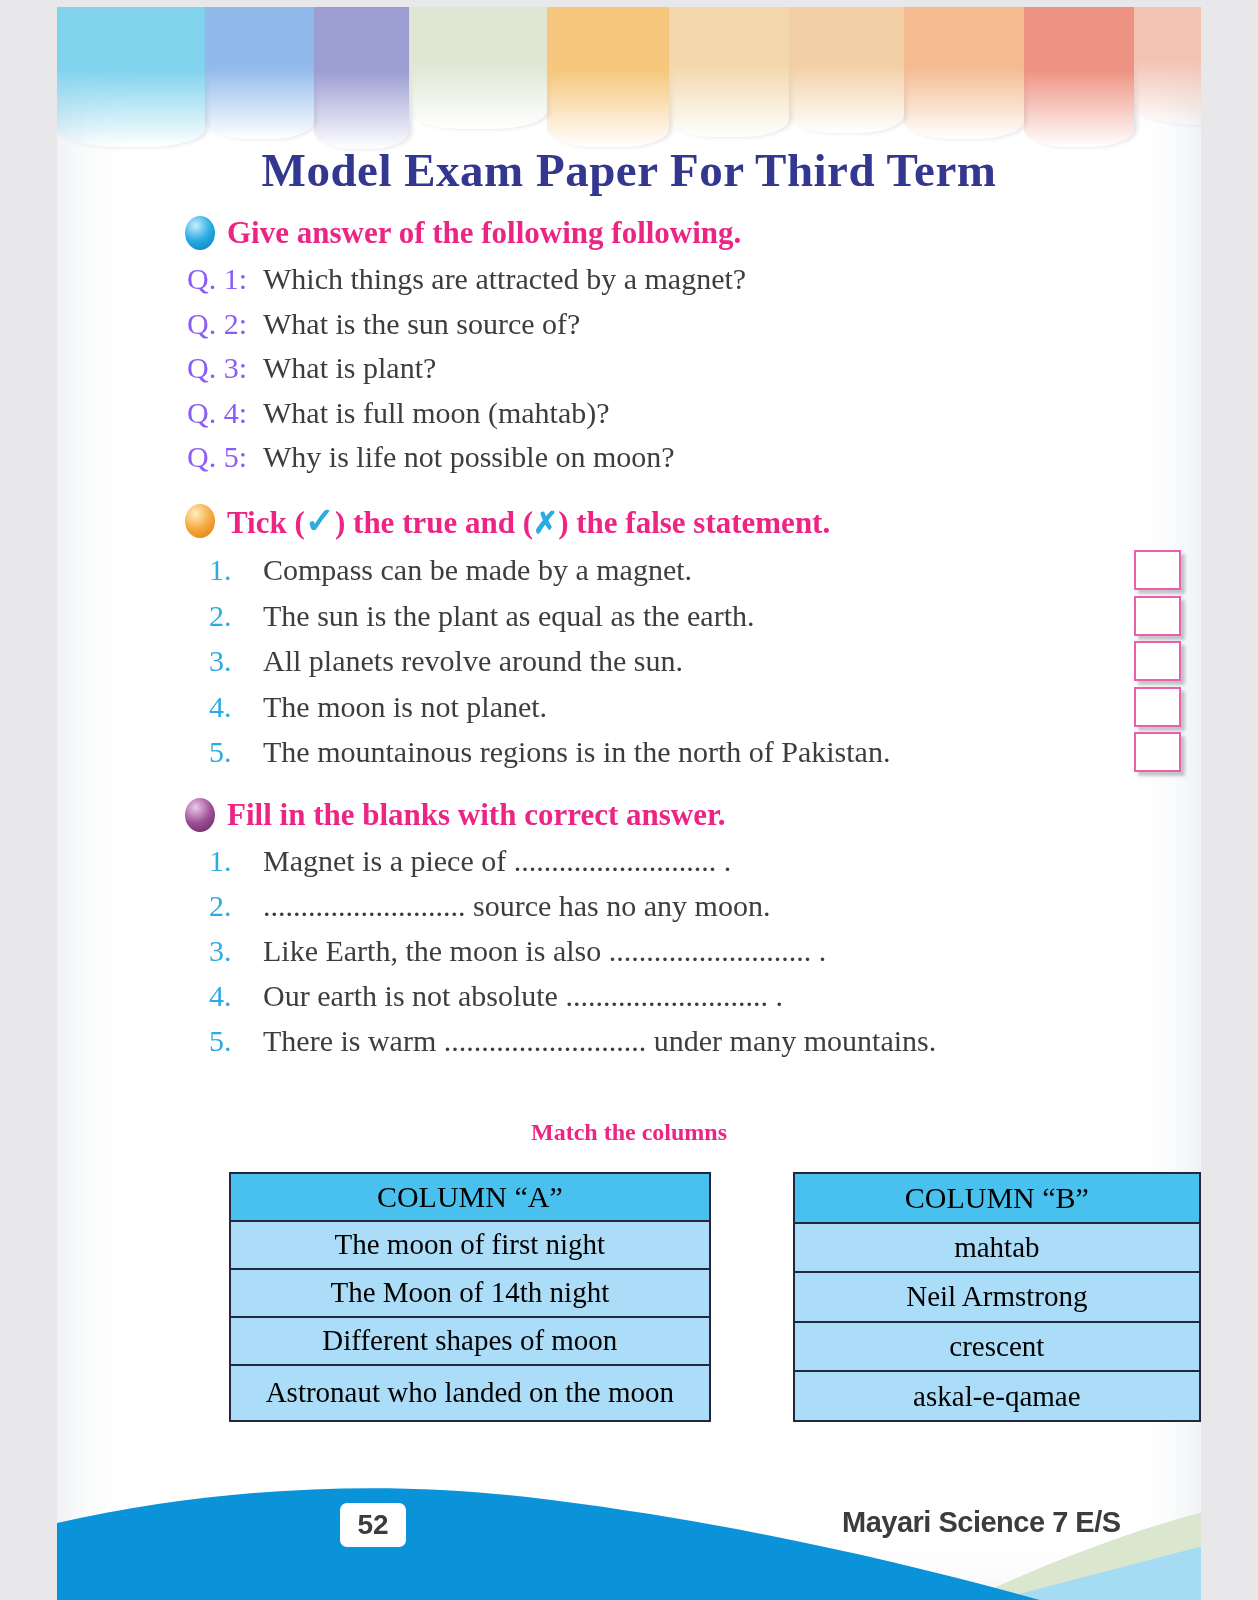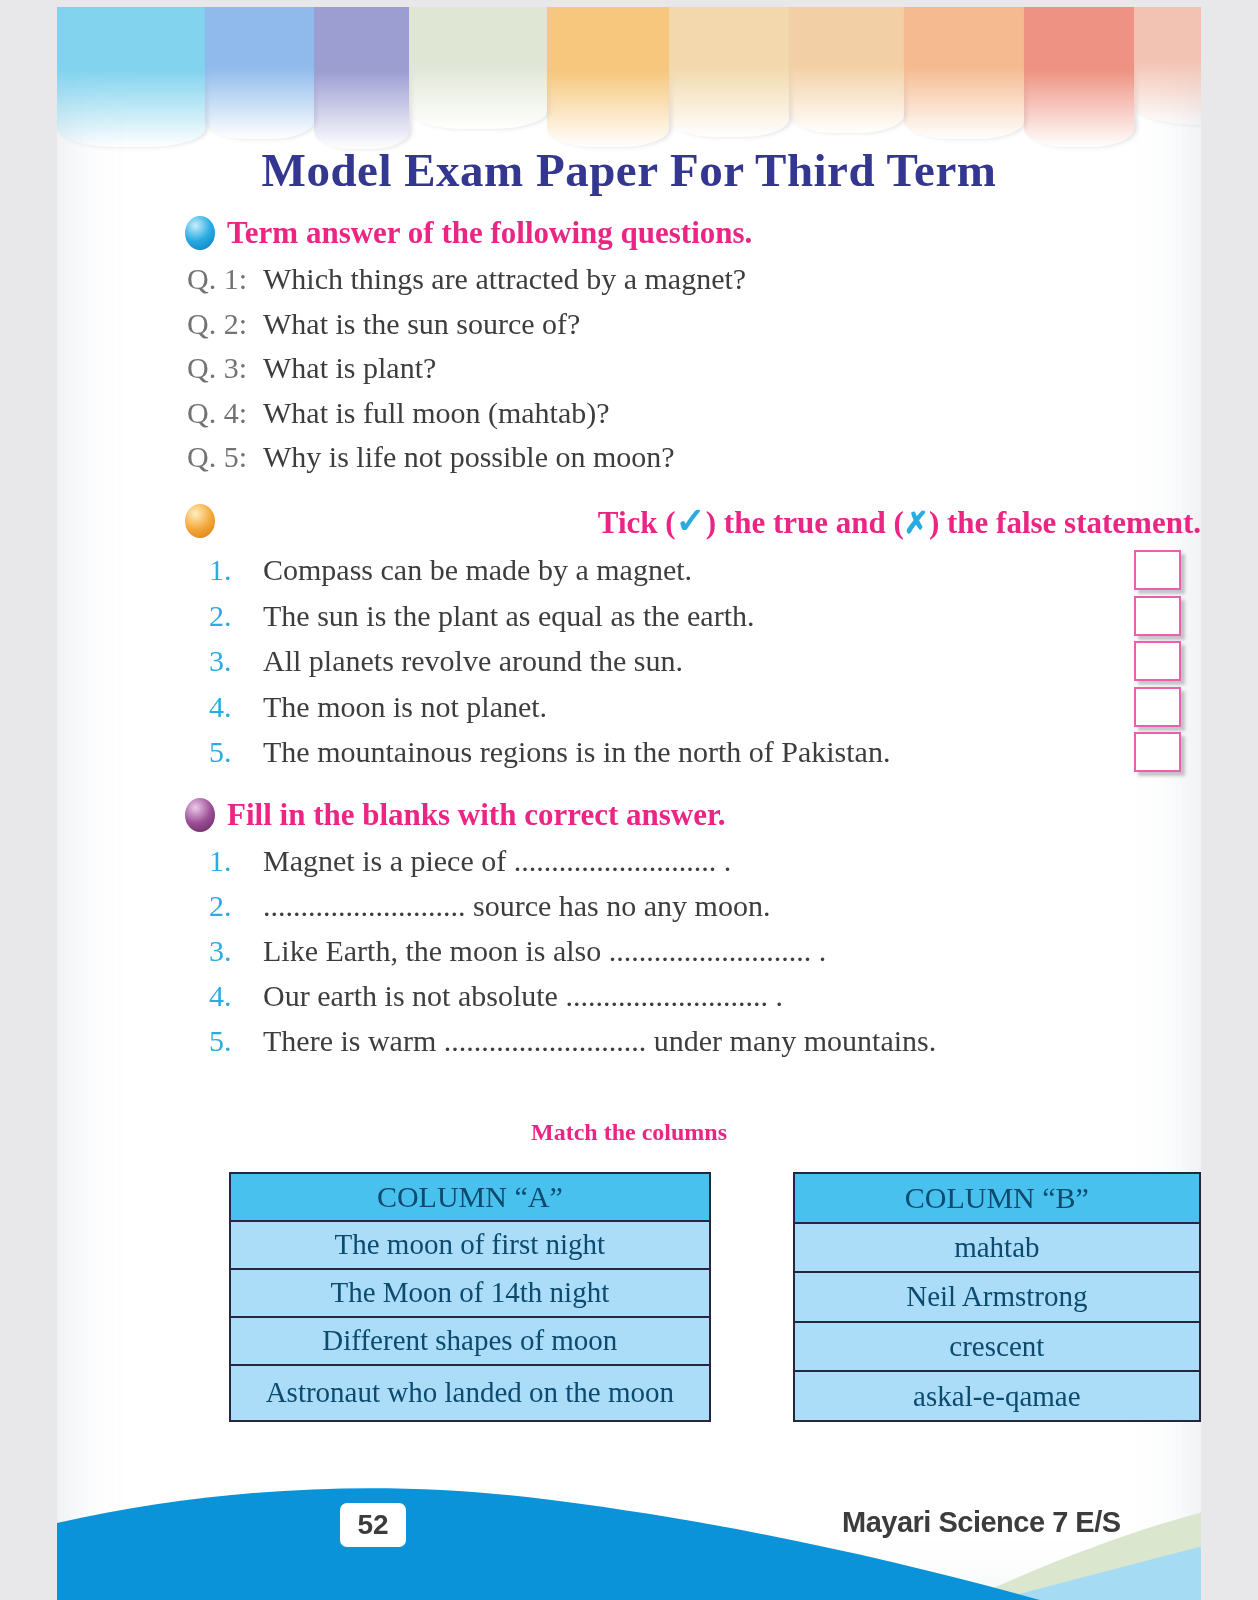--- a/index.html
+++ b/index.html
@@ -30,35 +30,35 @@
   }
   .sphere{width:30px;height:34px;border-radius:50%;flex:0 0 auto;}
   .sphere.blue{background:radial-gradient(circle at 35% 28%,#c8edfb,#2aace3 48%,#0a7cc0 95%);}
   .sphere.orange{background:radial-gradient(circle at 35% 28%,#ffeec0,#f4a93c 50%,#d97d12 95%);}
   .sphere.purple{background:radial-gradient(circle at 35% 28%,#ecc9e8,#9c4f96 50%,#64295f 95%);}
   .glyph-check,.glyph-cross{color:#2aace3;font-weight:bold;}
   .glyph-check{font-size:36px;}
   .glyph-cross{font-size:30px;}
   .q-row{display:flex;margin-left:130px;height:44.5px;align-items:center;
          font-size:30px;color:#3d3d40;}
-  .q-label{color:#737373;width:76px;flex:0 0 auto;}
+  .q-label{color:#8b5cf6;width:76px;flex:0 0 auto;}
   .num-row{display:flex;align-items:center;margin-left:152px;height:45.5px;
            font-size:30px;color:#3d3d40;width:972px;}
   .row-num{color:#2aace3;width:54px;flex:0 0 auto;}
   .row-text{flex:1 1 auto;}
   .checkbox{flex:0 0 auto;width:43px;height:36px;background:#fff;
             border:2px solid #ec5fae;box-shadow:4px 4px 3px rgba(150,150,155,.55);
             margin-left:10px;}
   .blank-row{display:flex;align-items:center;margin-left:152px;height:44.8px;
              font-size:30px;color:#3d3d40;}
   .match-heading{margin-top:56px;text-align:center;font-size:24px;
                  font-weight:bold;color:#ec2585;}
   
   .tables{display:flex;margin:26px 0 0 172px;gap:82px;}
-  .match-table{border-collapse:collapse;font-size:29px;color:#0c4a6e;}
+  .match-table{border-collapse:collapse;font-size:29px;color:#000000;}
   .match-table td{border:2px solid #26263e;text-align:center;
                   background:#abddf8;padding:0 12px;height:46px;}
   .match-table td.hdr{background:#49c1ee;font-size:30px;height:46px;}
   .col-a{width:486px;}
   .col-b{width:412px;}
   
   .footer-art{position:absolute;left:0;bottom:0;width:1258px;height:172px;z-index:1;}
   .page-num{
     position:absolute;left:283px;bottom:60px;z-index:3;
     width:66px;height:44px;background:#ffffff;
@@ -88,21 +88,21 @@
       <div class="strip" style="width: 120px; height: 132px; background: linear-gradient(rgb(245, 186, 144) 0%, rgb(245, 186, 144) 45%, rgba(255, 255, 255, 0) 100%);"></div>
       <div class="strip" style="width: 110px; height: 140px; background: linear-gradient(rgb(238, 147, 131) 0%, rgb(238, 147, 131) 45%, rgba(255, 255, 255, 0) 100%);"></div>
       <div class="strip" style="width: 181px; height: 118px; background: linear-gradient(rgb(242, 195, 179) 0%, rgb(242, 195, 179) 45%, rgba(255, 255, 255, 0) 100%);"></div>
     </div>
 
   <div class="content">
     <div class="page-title">Model Exam Paper For Third Term</div>
 
     <div class="section-heading">
       <span class="sphere blue"></span>
-      <span>Term answer of the following questions.</span>
+      <span>Give answer of the following following.</span>
     </div>
     <div class="q-row">
       <span class="q-label">Q. 1:</span>
       <span>Which things are attracted by a magnet?</span>
     </div>
     <div class="q-row">
       <span class="q-label">Q. 2:</span>
       <span>What is the sun source of?</span>
     </div>
     <div class="q-row">
@@ -111,21 +111,21 @@
     </div>
     <div class="q-row">
       <span class="q-label">Q. 4:</span>
       <span>What is full moon (mahtab)?</span>
     </div>
     <div class="q-row">
       <span class="q-label">Q. 5:</span>
       <span>Why is life not possible on moon?</span>
     </div>
 
-    <div class="section-heading" style="margin-top:20px;justify-content:space-between;">
+    <div class="section-heading" style="margin-top:20px;">
       <span class="sphere orange"></span>
       <span>
         <span>Tick (</span><span class="glyph-check">✓</span><span>) the true and  (</span><span class="glyph-cross">✗</span><span>) the false statement.</span>
       </span>
     </div>
     <div class="num-row">
       <span class="row-num">1.</span>
       <span class="row-text">Compass can be made by a magnet.</span>
       <span class="checkbox"></span>
     </div>

